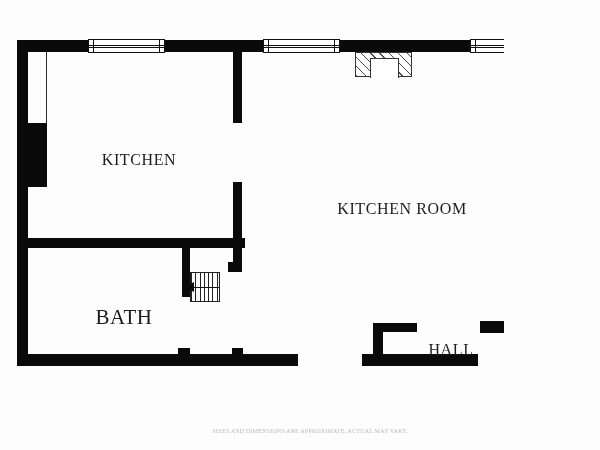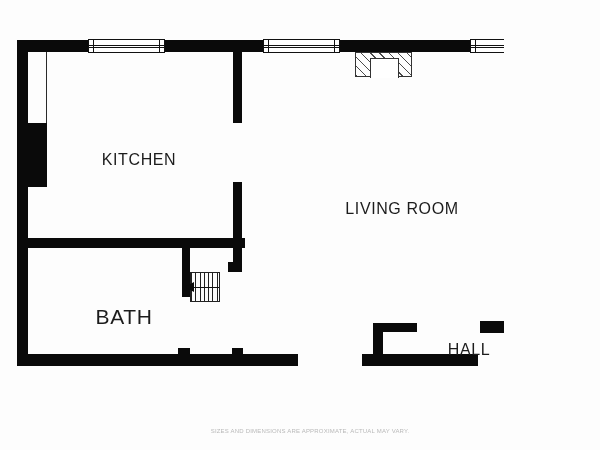--- a/index.html
+++ b/index.html
@@ -1,18 +1,18 @@
 <!DOCTYPE html>
 <html><head>
 <meta charset="utf-8">
 <style>
   html,body{margin:0;padding:0;background:#fdfdfd;}
   .canvas{
     position:relative;width:504px;height:450px;background:#fdfdfd;overflow:hidden;
-    font-family:Liberation Sans, sans-serif;
+    font-family:Liberation Serif, serif;
   }
   .wall{position:absolute;background:#0a0a0a;}
   .thinline{position:absolute;background:#2a2a2a;}
 
   
   .win-h{position:absolute;background:#fff;border:1px solid #111;box-sizing:border-box;}
   .win-h .mid1,.win-h .mid2{position:absolute;left:0;right:0;height:1px;background:#111;}
   .win-h .mid1{top:40%;} .win-h .mid2{top:58%;}
   .win-h .cap-l,.win-h .cap-r{position:absolute;top:0;bottom:0;width:1px;background:#111;}
   .win-h .cap-l{left:4px;} .win-h .cap-r{right:4px;}
@@ -110,19 +110,19 @@
   <div class="fireplace">
     <div class="firebox"></div>
   </div>
 
   <div class="stairs">
     <div class="runline"></div>
     <div class="arrow"></div>
   </div>
 
   <div class="room-label" style="left:139px;top:160px;">KITCHEN</div>
-  <div class="room-label" style="left:402px;top:209px;">LIVING ROOM</div>
+  <div class="room-label" style="left:402px;top:209px;">KITCHEN ROOM</div>
   <div class="room-label" style="left:124px;top:317px;font-size:21px;">BATH</div>
-  <div class="room-label" style="left:469px;top:350px;">HALL</div>
+  <div class="room-label" style="left:451px;top:350px;">HALL</div>
 
   <div class="disclaimer">SIZES AND DIMENSIONS ARE APPROXIMATE, ACTUAL MAY VARY.</div>
 
 </div>
 
 </body></html>

